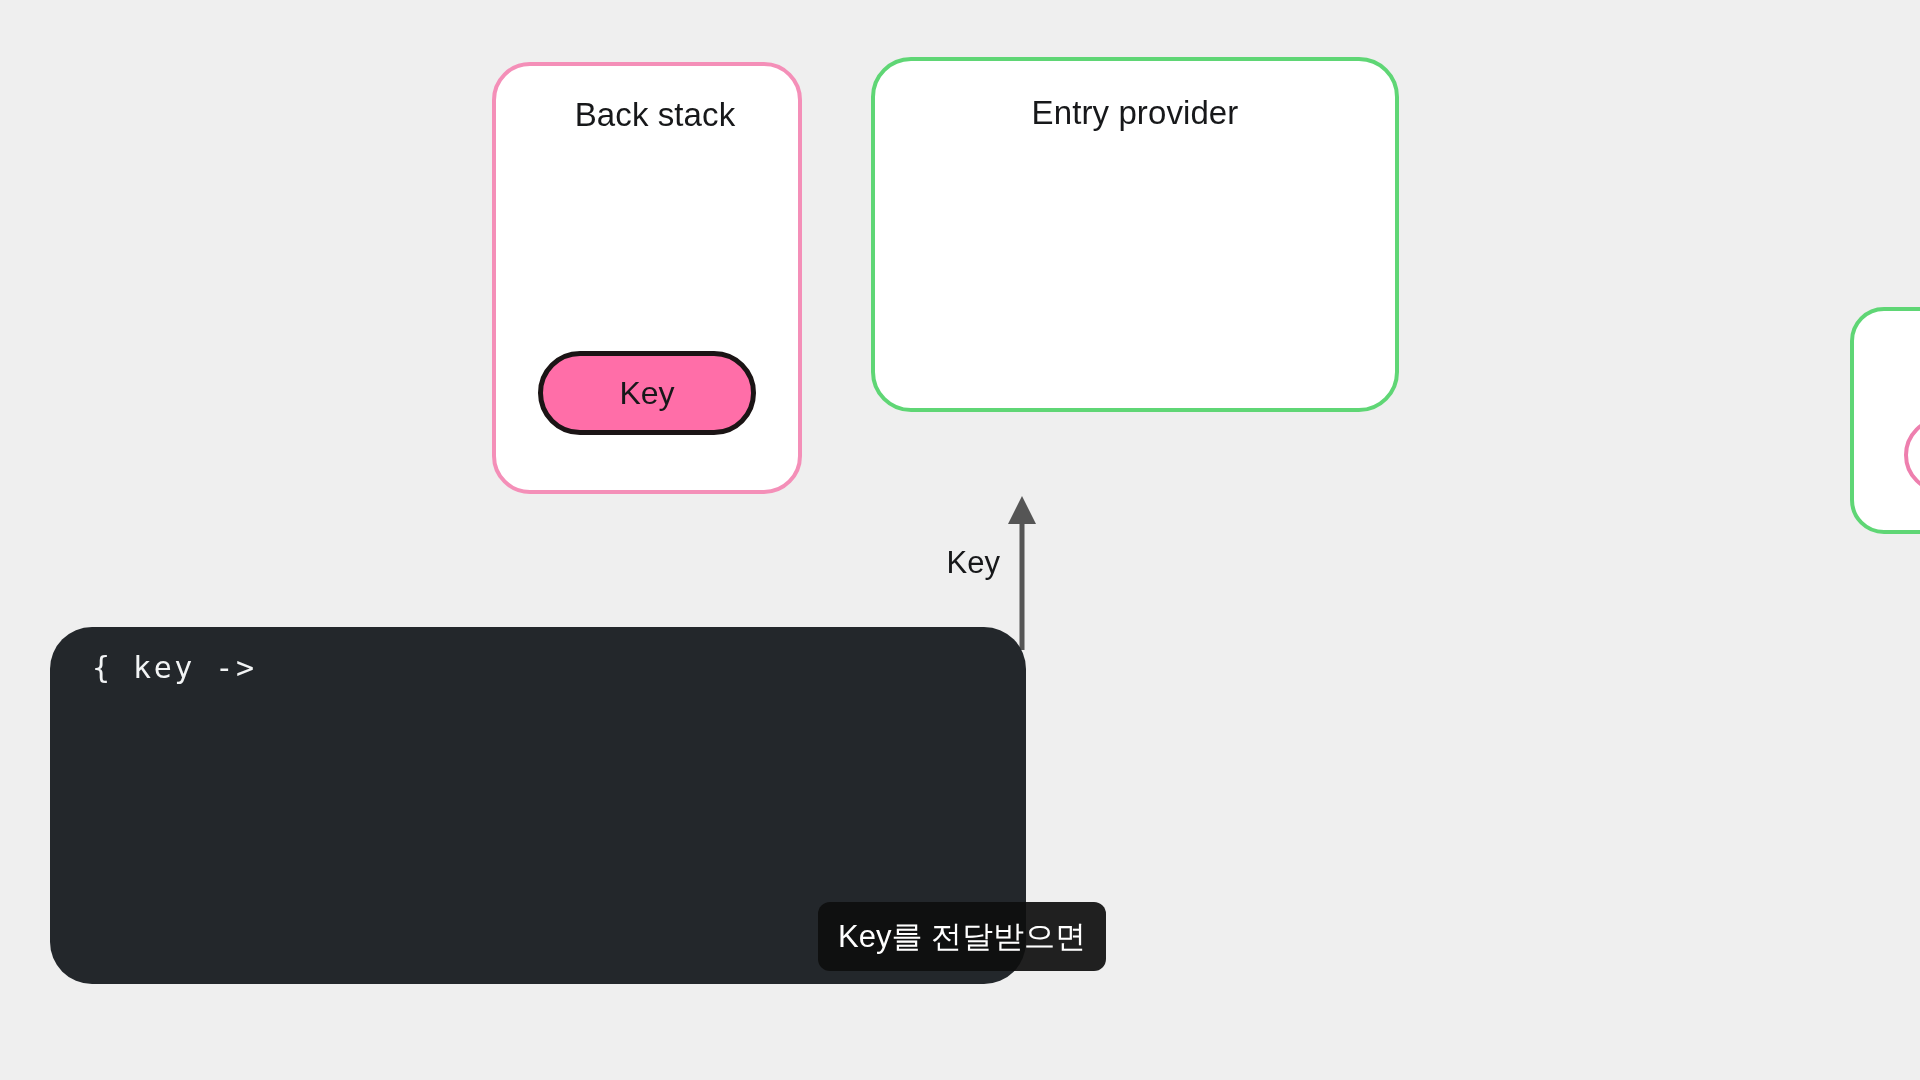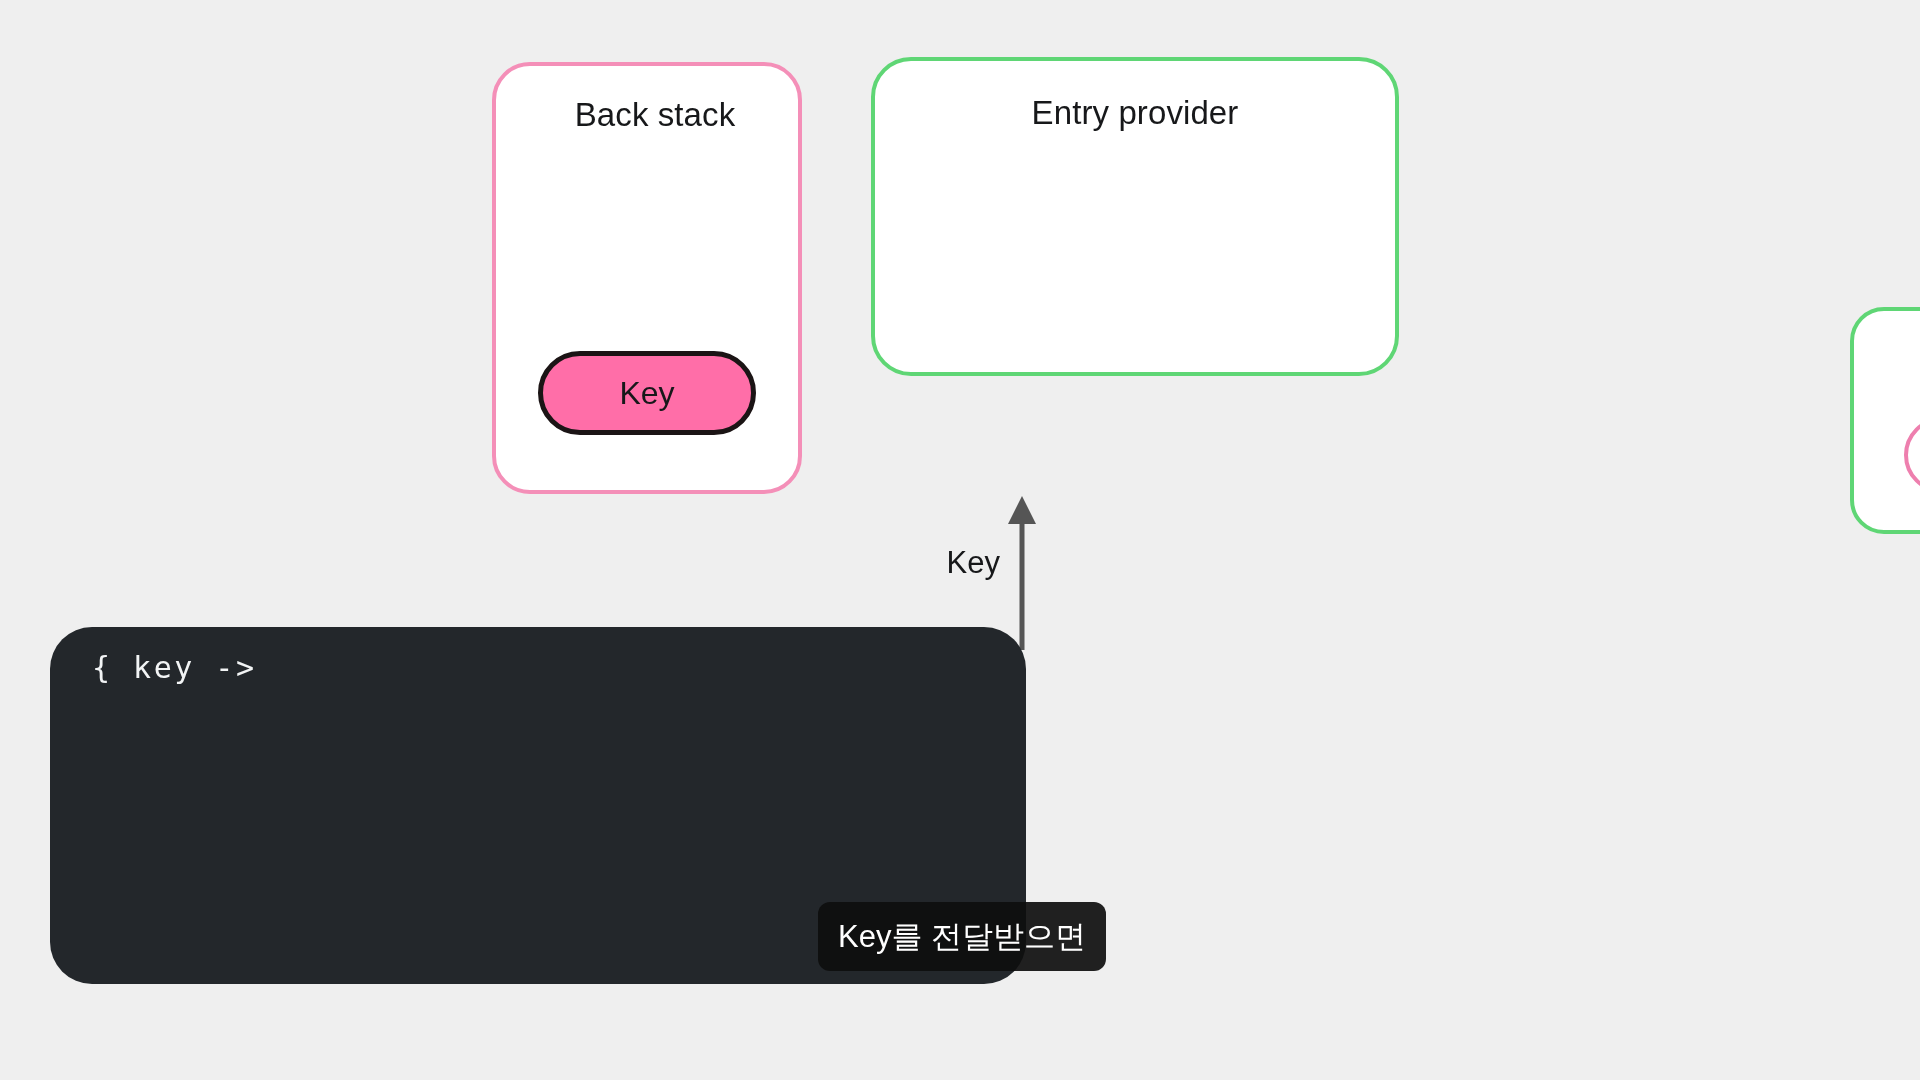--- a/index.html
+++ b/index.html
@@ -69,21 +69,21 @@
     justify-content: center;
     font-size: 32px;
     color: #17181a;
   }
 
   
   #entryprovider-box {
     left: 871px;
     top: 57px;
     width: 528px;
-    height: 319px;
+    height: 355px;
     border: 4px solid #5fd675;
     border-radius: 40px;
   }
   #entryprovider-title {
     top: 33px;
     font-size: 33px;
   }
 
   
   #naventry-box {

